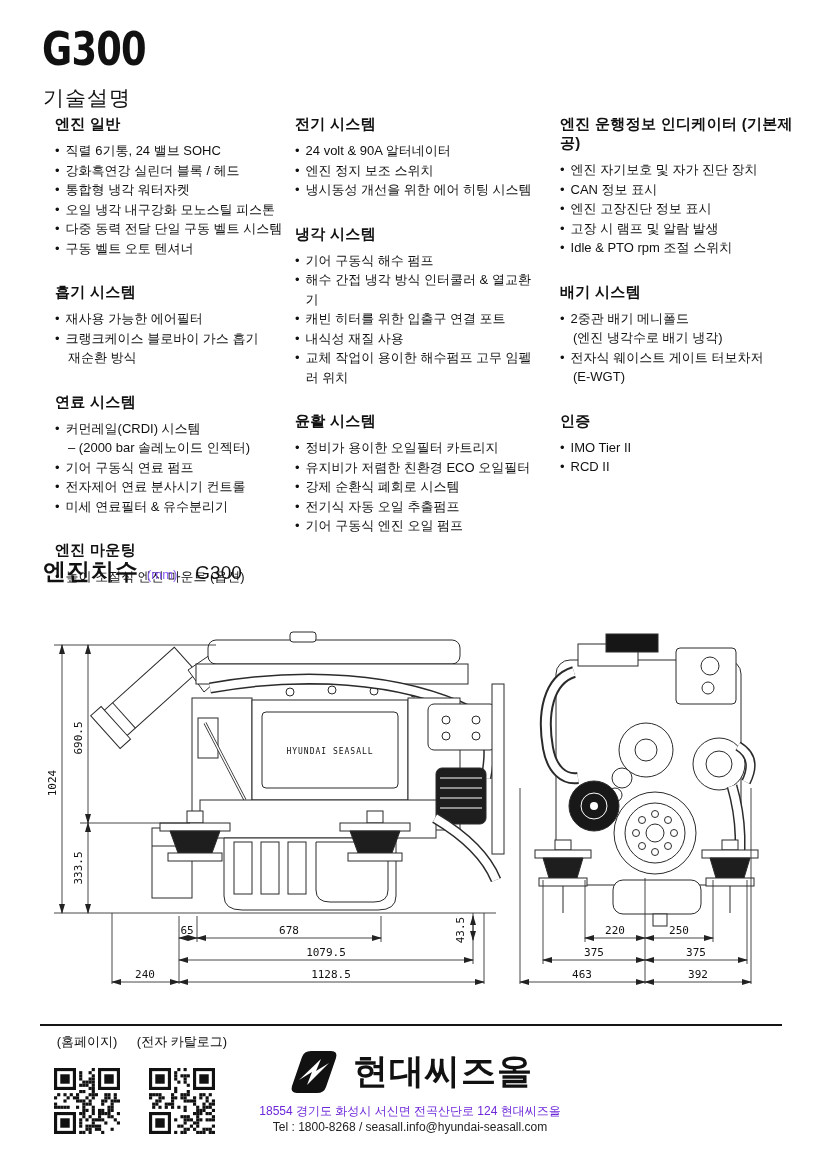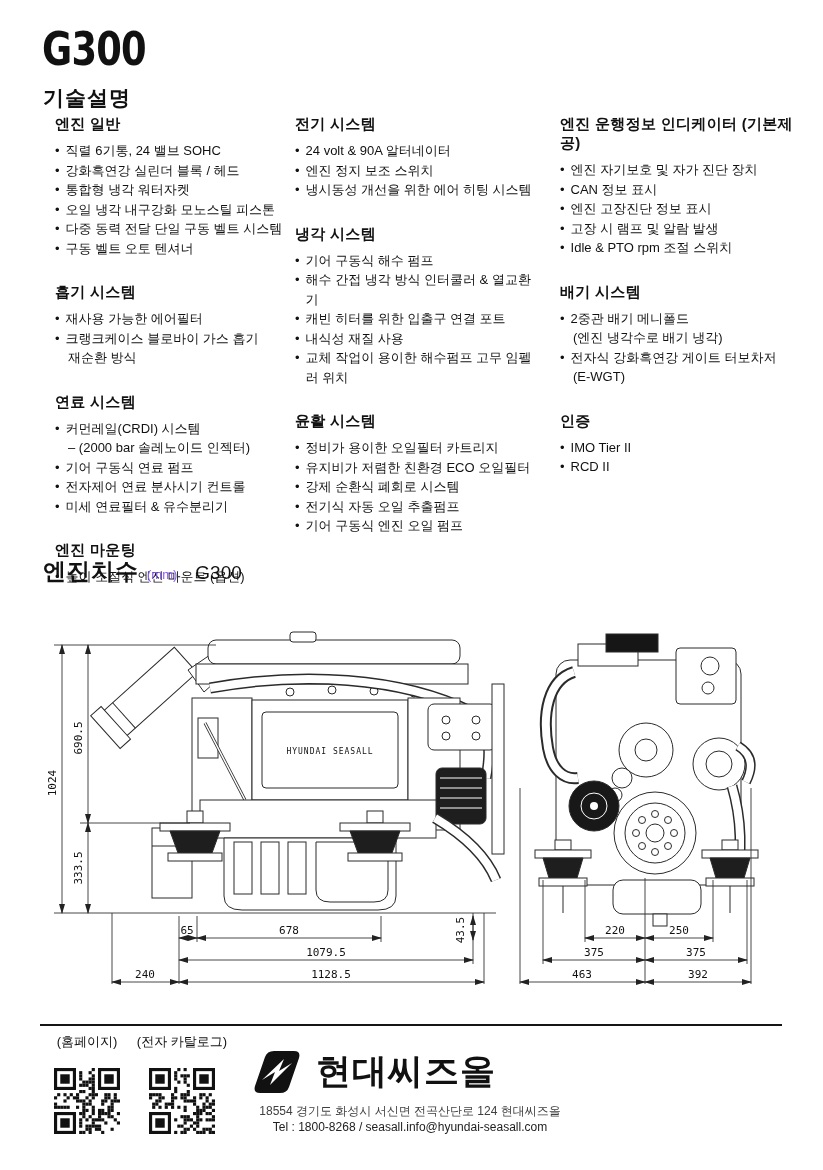--- a/index.html
+++ b/index.html
@@ -1,41 +1,41 @@
 <!DOCTYPE html>
 <html><head>
 <meta charset="utf-8">
 <style>
   html,body{margin:0;padding:0;background:#e8e8e8;}
   .page{position:relative;width:823px;height:1170px;background:#ffffff;margin:0 auto;
         font-family:"Liberation Sans",sans-serif;color:#111;overflow:hidden;}
   .model-title{position:absolute;left:42px;top:22px;font-family:"DejaVu Sans",sans-serif;
         font-size:46px;font-weight:900;letter-spacing:-1px;transform:scaleX(.8);transform-origin:left top;}
-  .tech-title{position:absolute;left:43px;top:84px;font-size:21px;font-weight:bold;letter-spacing:1px;}
+  .tech-title{position:absolute;left:43px;top:84px;font-size:21px;font-weight:normal;letter-spacing:1px;}
   .spec-col{position:absolute;top:115px;width:248px;}
   #col-0{left:55px;} #col-1{left:295px;} #col-2{left:560px;}
   .spec-section{margin-bottom:25px;}
   .spec-title{font-size:15px;font-weight:bold;margin-bottom:7px;letter-spacing:.3px;}
   .spec-item{font-size:13px;line-height:19.5px;display:flex;}
   .bullet{margin-right:6px;}
   .spec-sub{font-size:13px;line-height:19.5px;padding-left:13px;}
   .dims-head{position:absolute;left:43px;top:556px;display:flex;align-items:baseline;}
   .dims-title{font-size:23px;font-weight:bold;letter-spacing:1px;}
   .dims-unit{font-size:13px;color:#8b5cf6;margin-left:8px;}
   .dims-model{font-size:19px;margin-left:18px;}
   svg text{font-family:"DejaVu Sans Mono",monospace;}
   .footer-line{position:absolute;left:40px;top:1024px;width:742px;border-top:2px solid #151515;}
   .qr-unit{position:absolute;top:1033px;text-align:center;}
   #qr-unit-1{left:44px;width:86px;} #qr-unit-2{left:134px;width:96px;}
   .qr-label{font-size:13px;margin-bottom:17px;}
   .qr{display:block;margin:0 auto;}
   .brand-block{position:absolute;left:250px;top:1048px;width:320px;text-align:center;}
-  .brand-row{display:flex;align-items:center;gap:12px;}
+  .brand-row{display:flex;align-items:center;justify-content:center;gap:12px;}
   .brand-name{font-size:35px;font-weight:800;letter-spacing:1px;}
-  .brand-address{font-size:12px;margin-top:8px;color:#404040;}
+  .brand-address{font-size:12px;margin-top:8px;color:#6d28d9;}
   .brand-tel{font-size:12px;margin-top:0;color:#222;}
 </style>
 </head>
 <body>
 
 <div class="page">
 
   <div class="model-title">G300</div>
   <div class="tech-title">기술설명</div>
 
@@ -196,21 +196,21 @@
       </div>
       <div class="spec-section">
         <div class="spec-title">배기 시스템</div>
         <div class="spec-item">
           <span class="bullet">•</span>
           <span>2중관 배기 메니폴드</span>
         </div>
         <div class="spec-sub">(엔진 냉각수로 배기 냉각)</div>
         <div class="spec-item">
           <span class="bullet">•</span>
-          <span>전자식 강화흑연강 게이트 터보차저</span>
+          <span>전자식 웨이스트 게이트 터보차저</span>
         </div>
         <div class="spec-sub">(E-WGT)</div>
       </div>
       <div class="spec-section">
         <div class="spec-title">인증</div>
         <div class="spec-item">
           <span class="bullet">•</span>
           <span>IMO Tier II</span>
         </div>
         <div class="spec-item">

